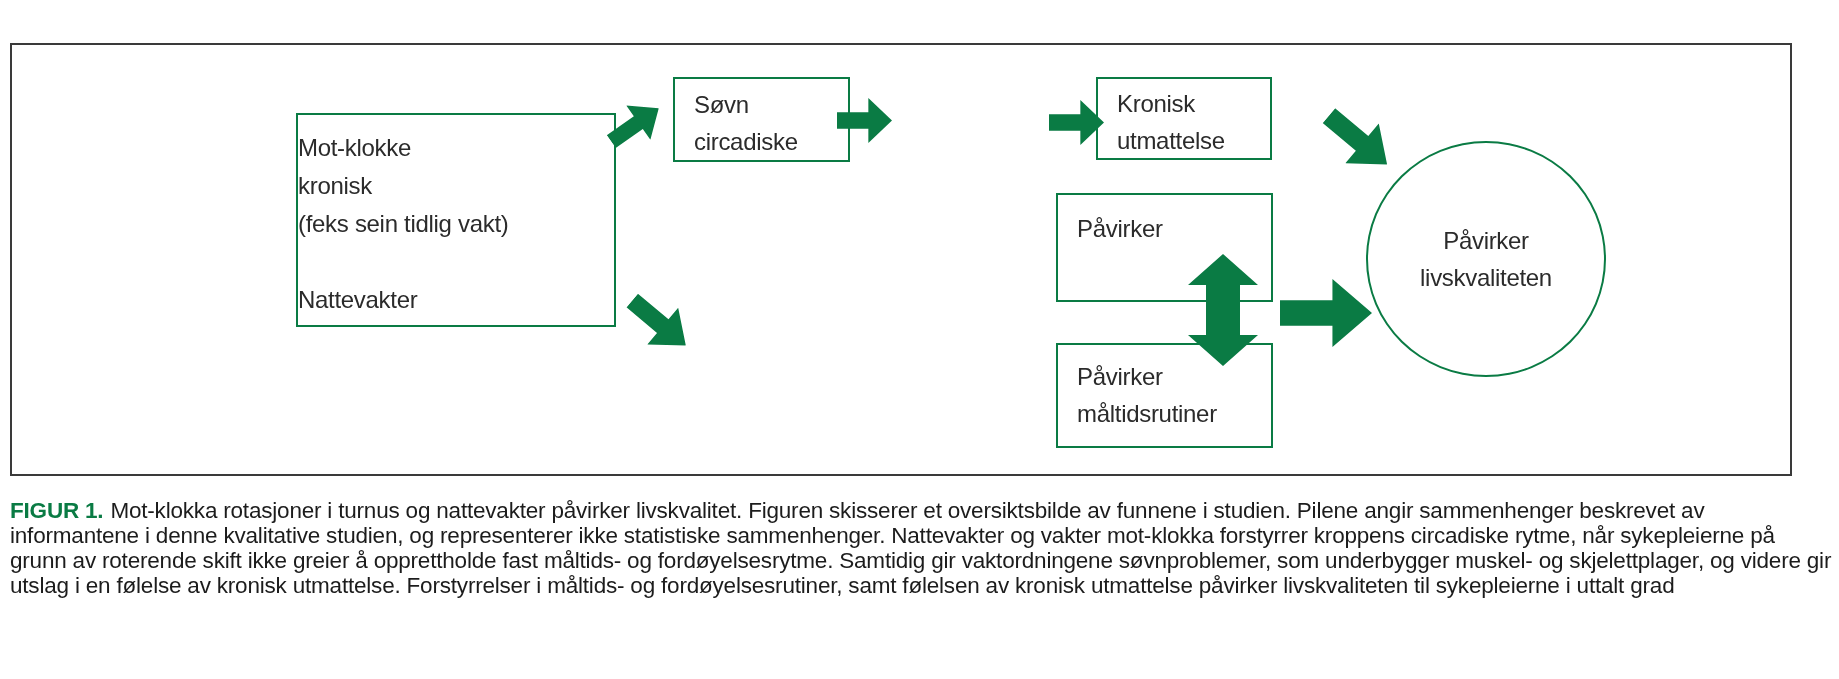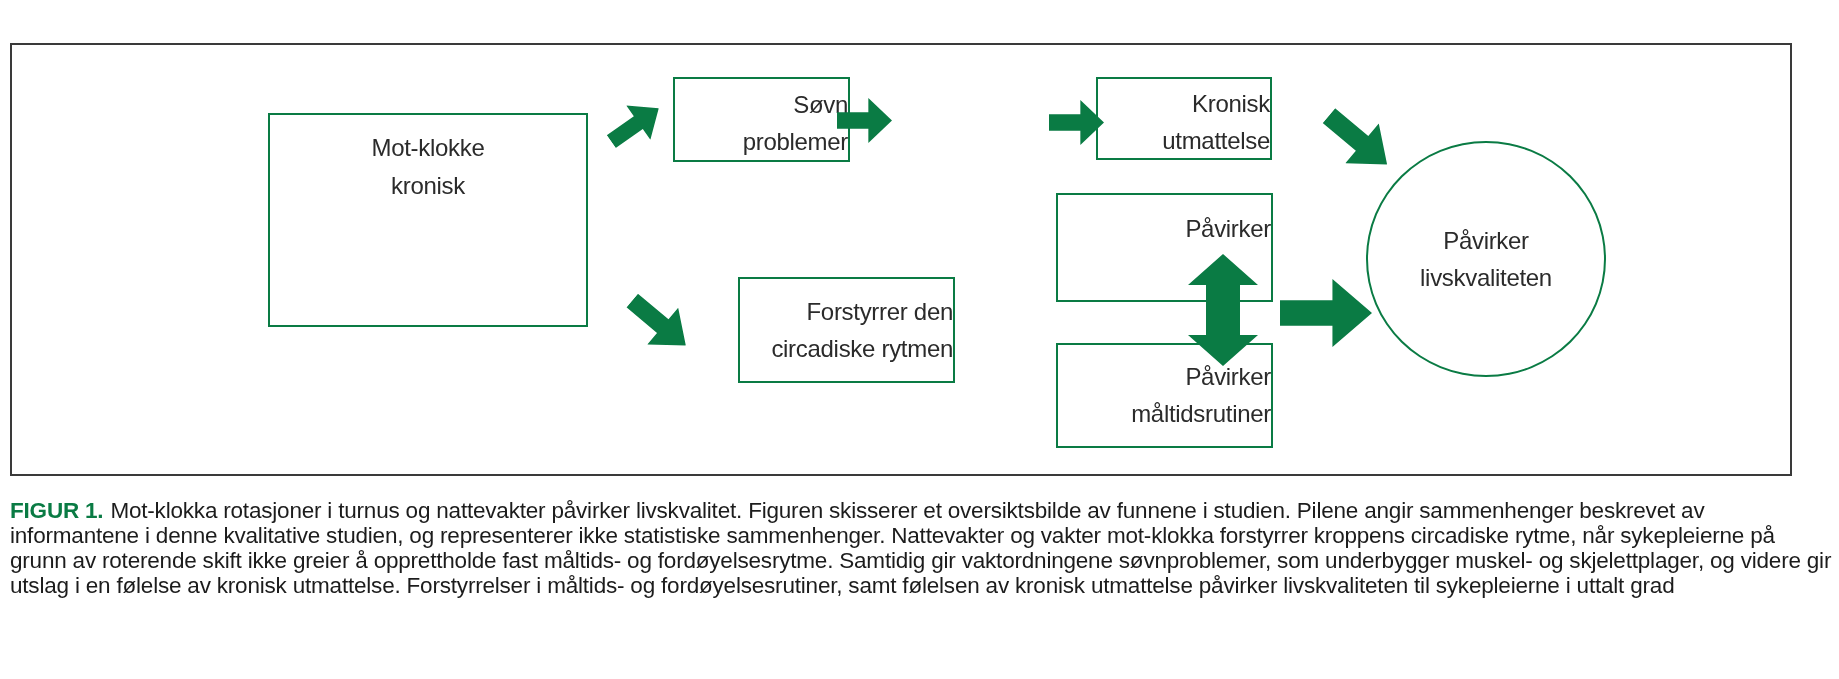--- a/index.html
+++ b/index.html
@@ -17,22 +17,22 @@
   .page{position:absolute;left:0;top:0;width:1839px;height:679px;}
   .frame{
     position:absolute;left:10px;top:43px;width:1782px;height:433px;
     border:2px solid var(--frame);background:#ffffff;
   }
   .node{
     position:absolute;border:2px solid var(--green);background:#ffffff;
     font-size:24px;letter-spacing:-0.3px;color:#2b2b2b;
   }
   .nline{height:37px;line-height:37px;white-space:nowrap;}
-  .node.centered{text-align:center;}
-  .node.leftpad{padding-left:12px;text-align:right;}
+  .node.centered{margin-left:28px;}
+  .node.leftpad{padding-left:19px;text-align:left;}
   .node-main{left:268px;top:113px;width:320px;height:214px;padding-top:14px;}
   .node-main .nline{height:38px;line-height:38px;}
   .node-sovn{left:673px;top:77px;width:177px;height:85px;padding-top:7px;}
   .node-muskel{left:886px;top:75px;width:176px;height:85px;padding-top:7px;}
   .node-kronisk{left:1096px;top:77px;width:176px;height:83px;padding-top:6px;}
   .node-fordoyelsen{left:1056px;top:193px;width:217px;height:109px;padding-top:15px;}
   .node-maltid{left:1056px;top:343px;width:217px;height:105px;padding-top:13px;}
   .node-forstyrrer{left:738px;top:277px;width:217px;height:106px;padding-top:14px;}
   .node-circle{
     left:1366px;top:141px;width:240px;height:236px;border-radius:50%;
@@ -56,36 +56,34 @@
 </head>
 <body>
 
 <div class="page">
 
   <div class="frame"></div>
 
   <div class="node centered node-main">
     <div class="nline">Mot-klokke</div>
     <div class="nline">kronisk</div>
+    <div class="nline">(feks sein tidlig vakt)</div>
     <div class="nline"></div>
+    <div class="nline">Nattevakter</div>
   </div>
 
   <div class="node leftpad node-sovn">
     <div class="nline">Søvn</div>
-    <div class="nline">problemer</div>
+    <div class="nline">circadiske</div>
   </div>
   <div class="node leftpad node-kronisk">
     <div class="nline">Kronisk</div>
     <div class="nline">utmattelse</div>
   </div>
 
-  <div class="node leftpad node-forstyrrer">
-    <div class="nline">Forstyrrer den</div>
-    <div class="nline">circadiske rytmen</div>
-  </div>
   <div class="node leftpad node-fordoyelsen">
     <div class="nline">Påvirker</div>
   </div>
   <div class="node leftpad node-maltid">
     <div class="nline">Påvirker</div>
     <div class="nline">måltidsrutiner</div>
   </div>
 
   <div class="node node-circle">
     <div class="nline">Påvirker</div>

